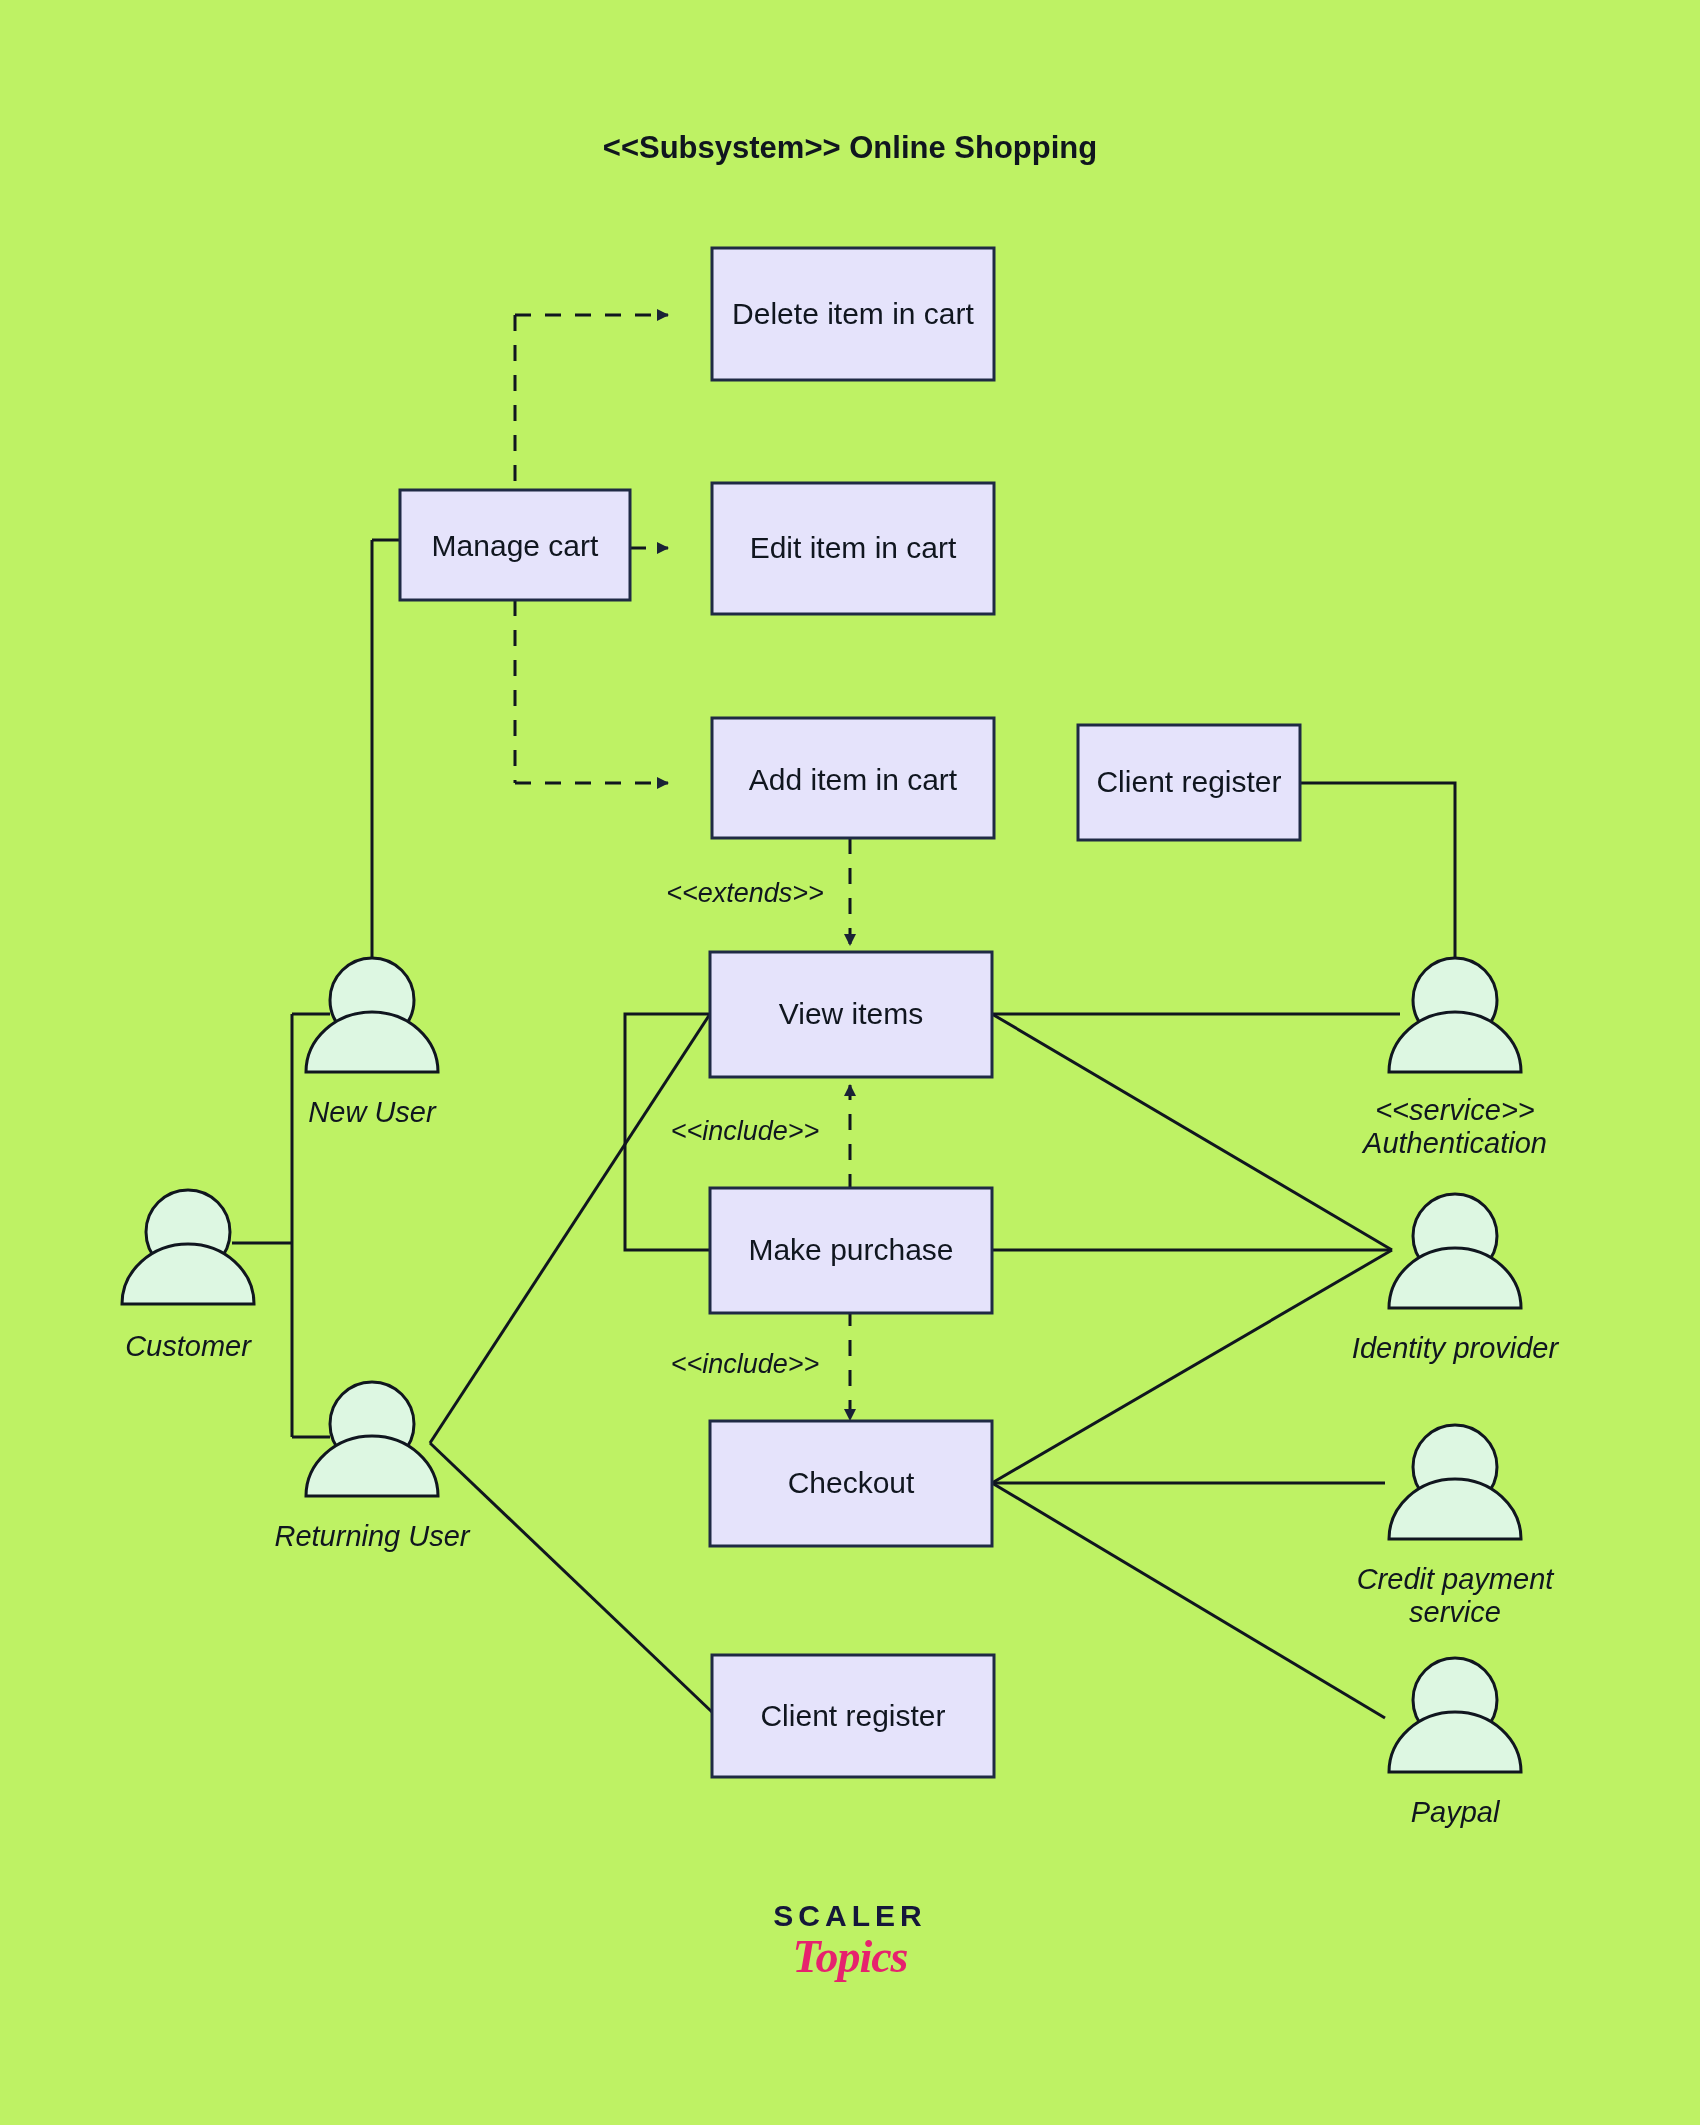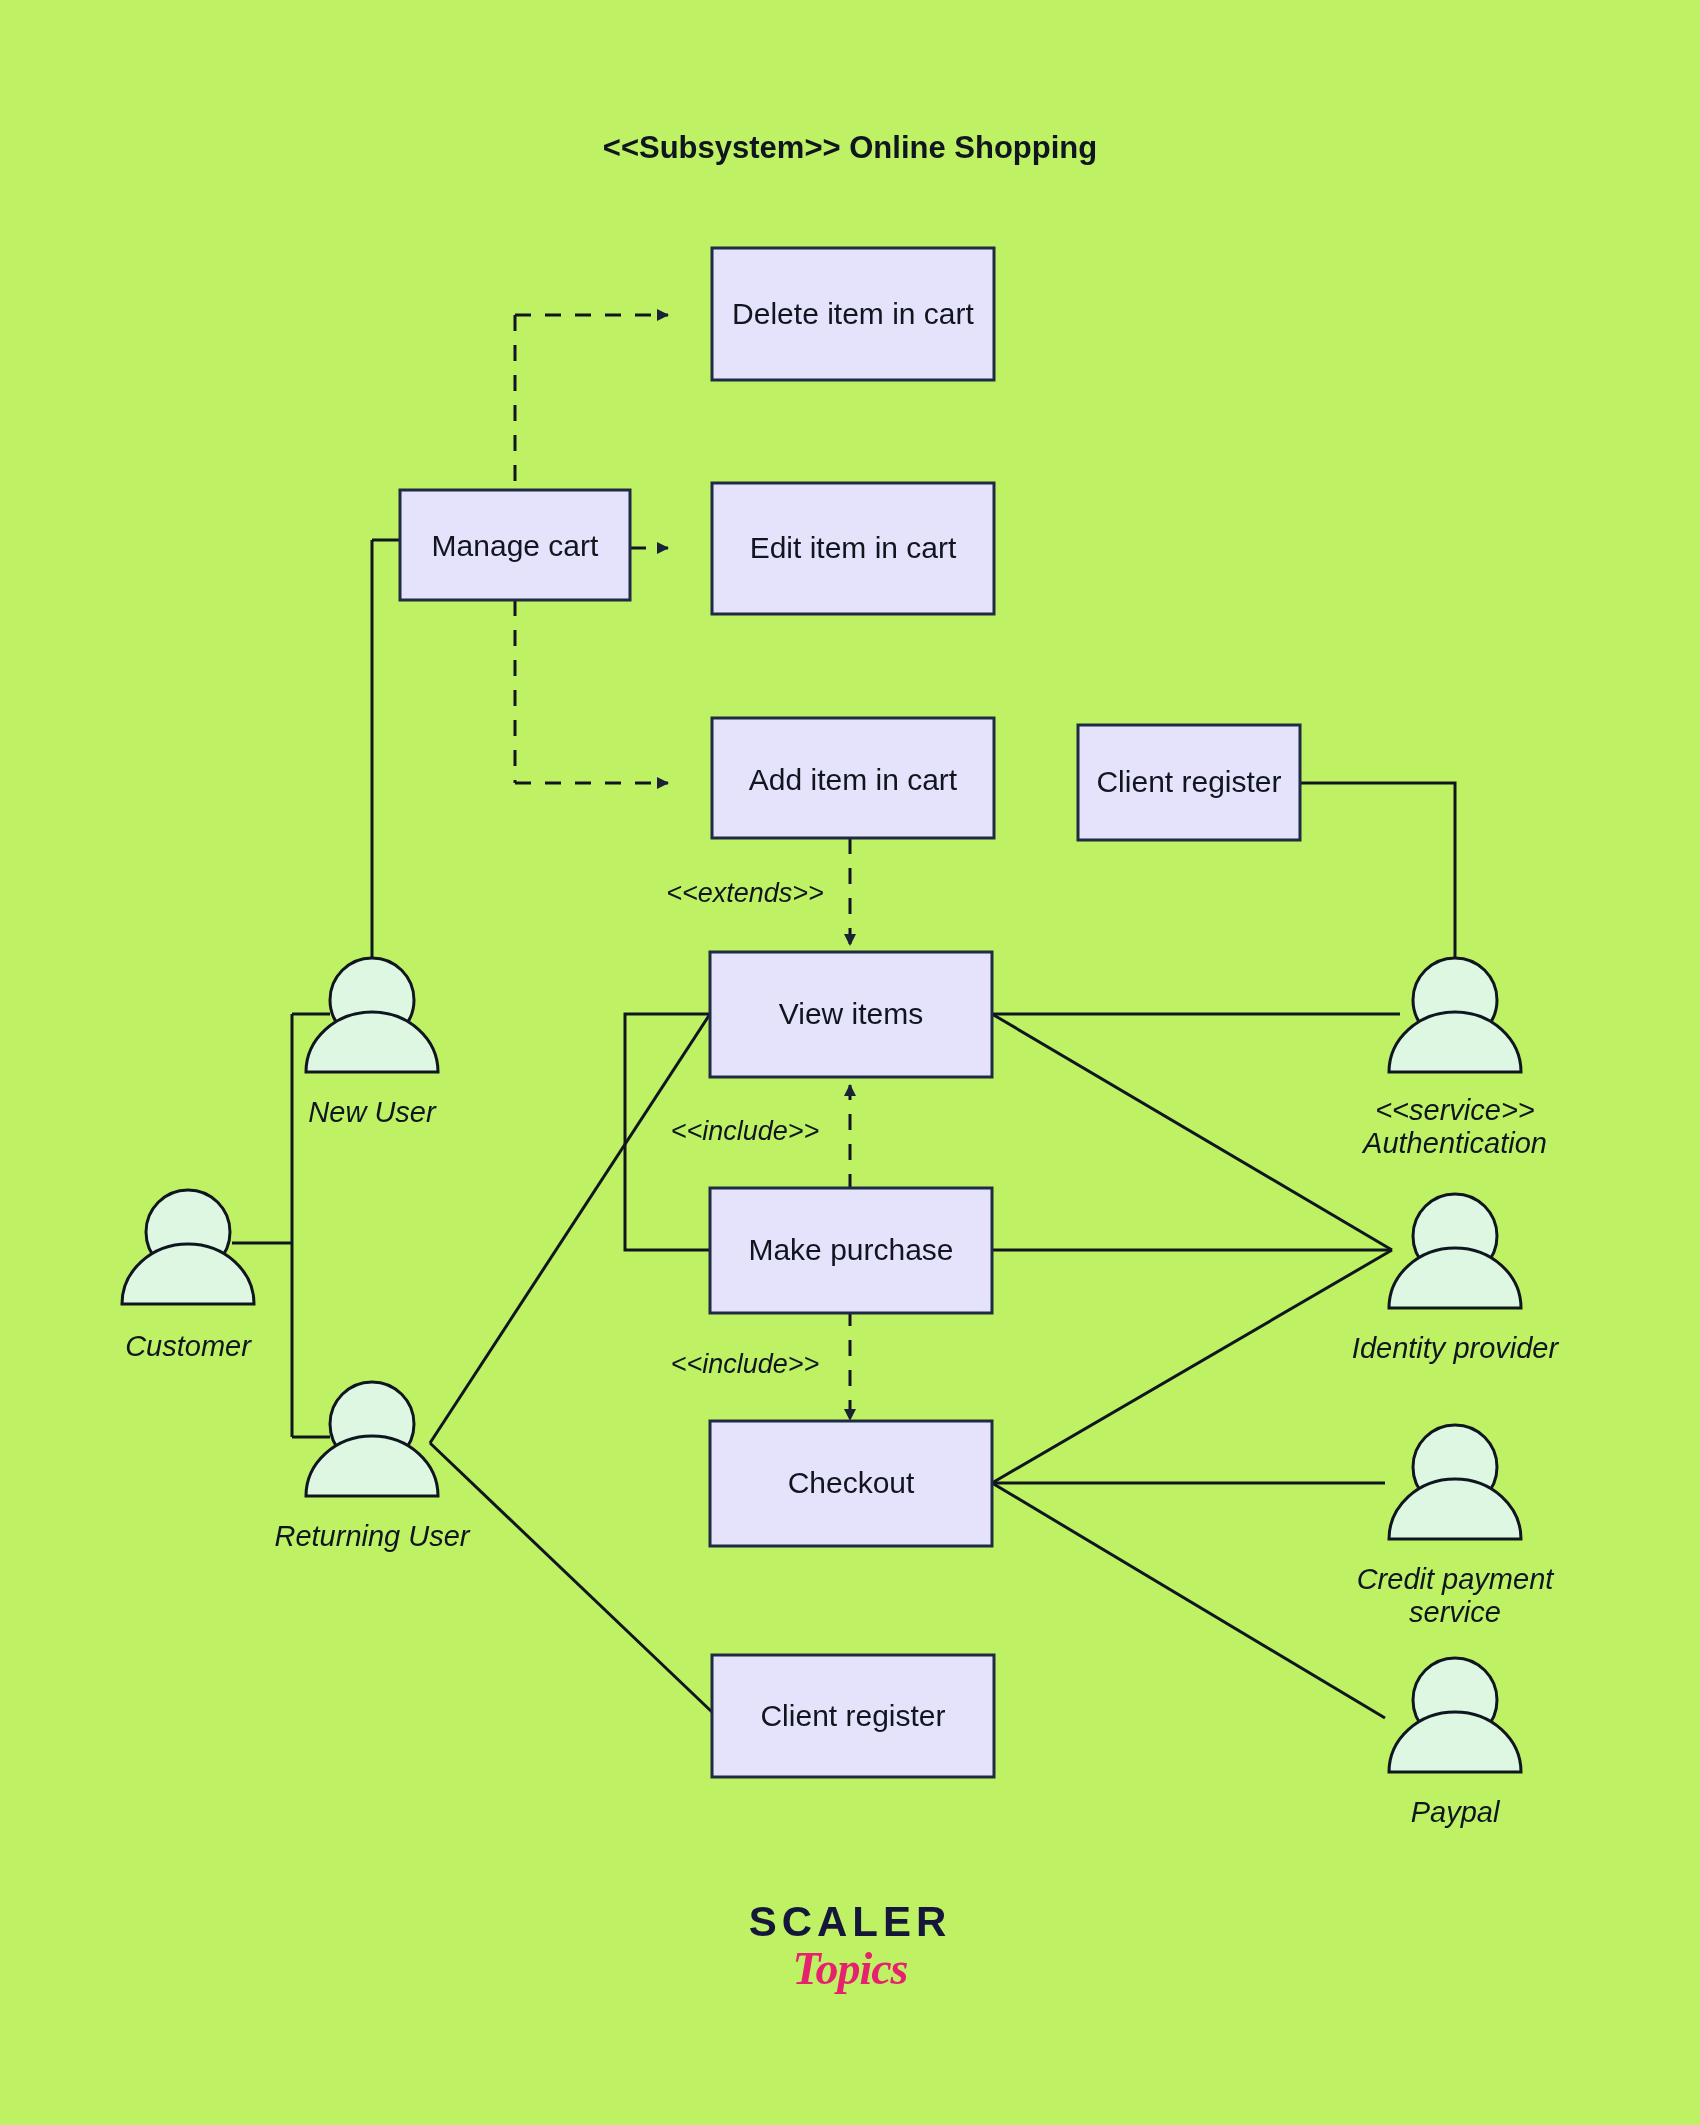--- a/index.html
+++ b/index.html
@@ -75,21 +75,21 @@
     position: absolute;
     left: 0;
     top: 1900px;
     width: 1700px;
     text-align: center;
     user-select: none;
   }
   #brand-logo .brand-top {
     font-family: "Liberation Sans", sans-serif;
     font-weight: bold;
-    font-size: 42px;
+    font-size: 30px;
     letter-spacing: 5px;
     color: #15173a;
     line-height: 1.05;
   }
   #brand-logo .brand-bottom {
     font-family: "Liberation Serif", serif;
     font-style: italic;
     font-weight: bold;
     font-size: 46px;
     color: #e6226e;

